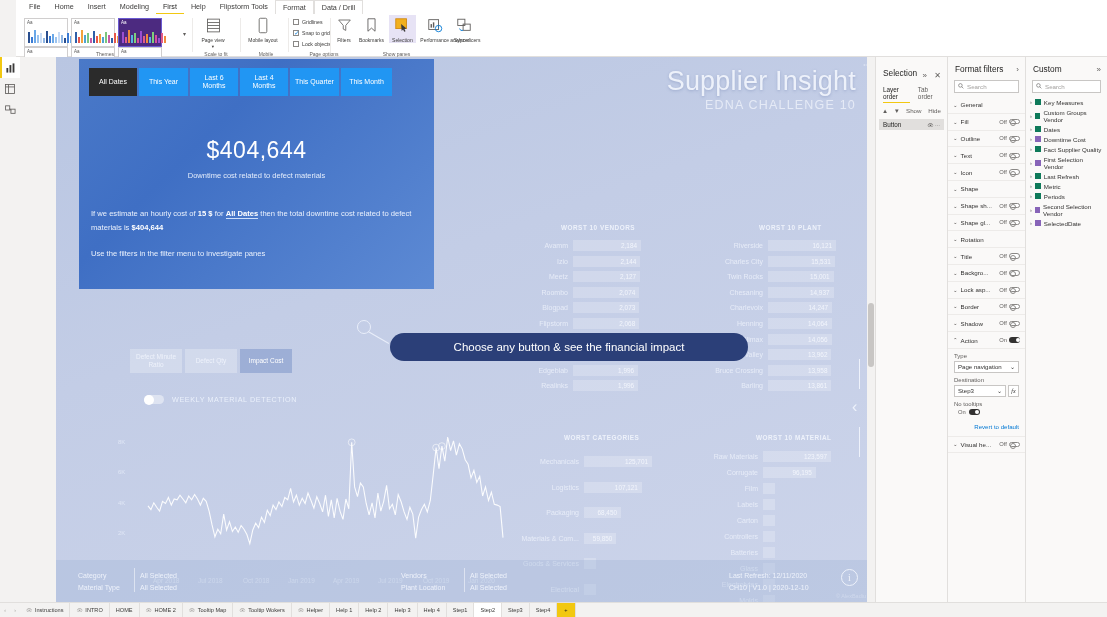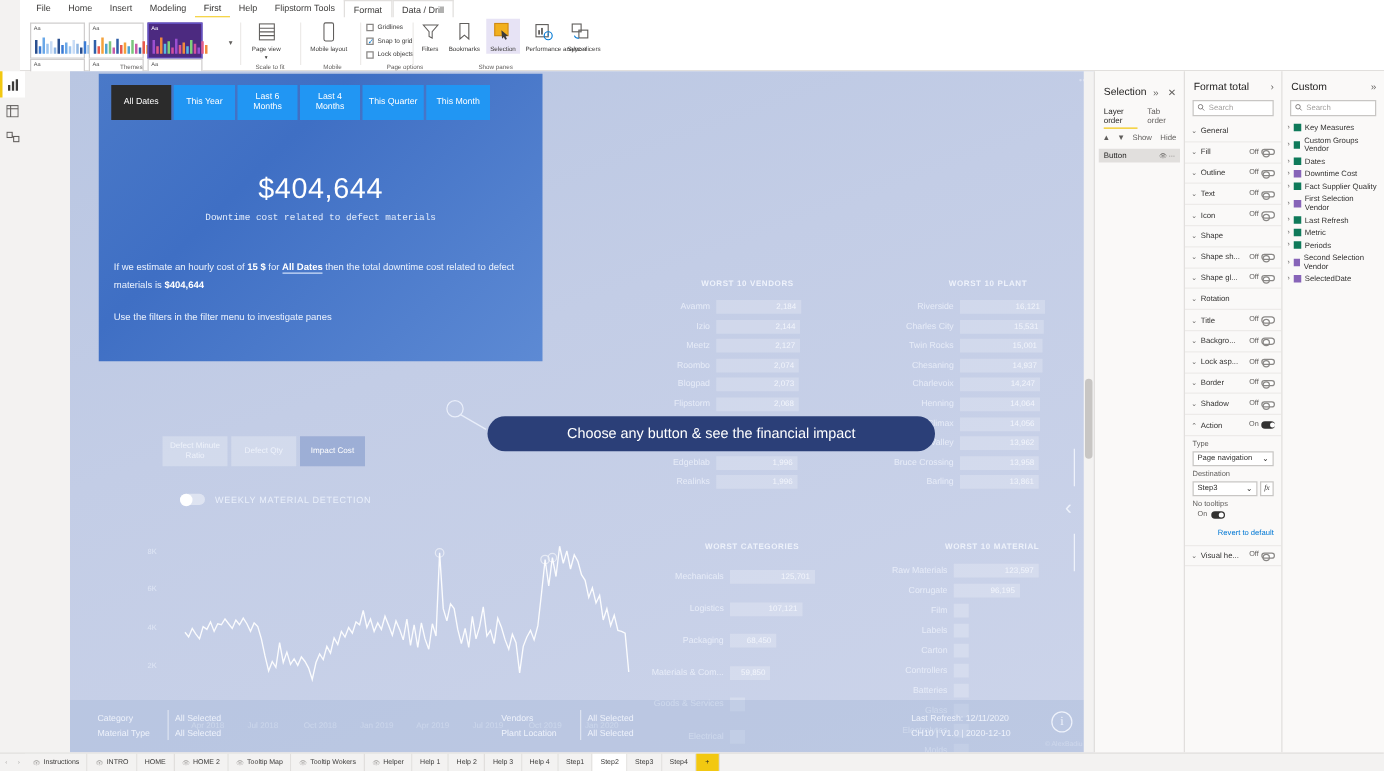--- a/index.html
+++ b/index.html
@@ -57,21 +57,21 @@
 
   
   #kpipanel { position:absolute; left:23px; top:2px; width:355px; height:230px;
     background:linear-gradient(135deg,#4a79c8 0%,#3f6fc4 35%,#5d8ad4 100%); }
   #datebar { position:absolute; left:10px; top:9px; display:flex; gap:2px; }
   .dbtn { height:28px; background:#2196f3; color:#fff; font-size:7px; display:flex; align-items:center;
       justify-content:center; text-align:center; line-height:8px; padding:0 4px; }
   .dbtn.on { background:#2b2b2b; }
   #bignum { position:absolute; left:0; top:78px; width:100%; text-align:center; font-size:23px;
       color:#ffffff; font-weight:400; letter-spacing:.5px; }
-  #bigsub { position:absolute; left:0; top:112px; width:100%; text-align:center; font-size:7.5px; color:#e3ecfb;font-family:Liberation Mono, monospace; }
+  #bigsub { position:absolute; left:0; top:112px; width:100%; text-align:center; font-size:7.5px; color:#e3ecfb; }
   #narr { position:absolute; left:12px; top:148px; width:330px; font-size:7.6px; color:#eaf1fd; line-height:13.5px; }
   #narr b { color:#ffffff; }
   #narr .u { border-bottom:1px solid #cfe0fa; }
   #narr2 { position:absolute; left:12px; top:190px; font-size:7.6px; color:#eaf1fd; }
 
   
   #mtabs { position:absolute; left:74px; top:292px; display:flex; gap:3px; }
   .mtab { width:52px; height:24px; background:rgba(255,255,255,.26); color:#eef2fb; font-size:6.5px;
     display:flex; align-items:center; justify-content:center; text-align:center; line-height:8px; }
   .mtab.on { background:rgba(125,150,200,.55); color:#fff; }
@@ -431,20 +431,24 @@
   <div id="canvas">
 
     <div id="ellipsis-top">•••</div>
 
     <div id="hamburger">
       <i></i>
         <i></i>
         <i></i>
     </div>
 
+    <div id="bigtitle">
+      <div class="t1">Supplier Insight</div>
+      <div class="t2">EDNA CHALLENGE 10</div>
+    </div>
 
     <div id="kpipanel">
       <div id="datebar">
           <div class="dbtn on" style="width: 48px;">All Dates</div>
           <div class="dbtn" style="width: 49px;">This Year</div>
           <div class="dbtn" style="width: 48px;">Last 6 Months</div>
           <div class="dbtn" style="width: 48px;">Last 4 Months</div>
           <div class="dbtn" style="width: 49px;">This Quarter</div>
           <div class="dbtn" style="width: 51px;">This Month</div>
         </div>
@@ -785,21 +789,21 @@
     <div id="sel-items">
         <div class="sel-item">
           <span>Button</span>
           <span style="font-size: 5px; color: rgb(96, 94, 92);">👁 ⋯</span>
         </div>
       </div>
   </div>
 
   <div class="pane" id="fmt-pane">
     <div class="pane-hd">
-      <span class="pane-ttl">Format total</span>
+      <span class="pane-ttl">Format filters</span>
       <span class="pane-ic">›</span>
     </div>
     <div class="searchbox">
       <span>
         <svg width="6" height="6" viewBox="0 0 10 10">
             <circle cx="4" cy="4" r="3" fill="none" stroke="#605e5c" stroke-width="1"></circle>
             <line x1="6.2" y1="6.2" x2="9" y2="9" stroke="#605e5c" stroke-width="1"></line>
           </svg>
       </span>
       <span>Search</span>

